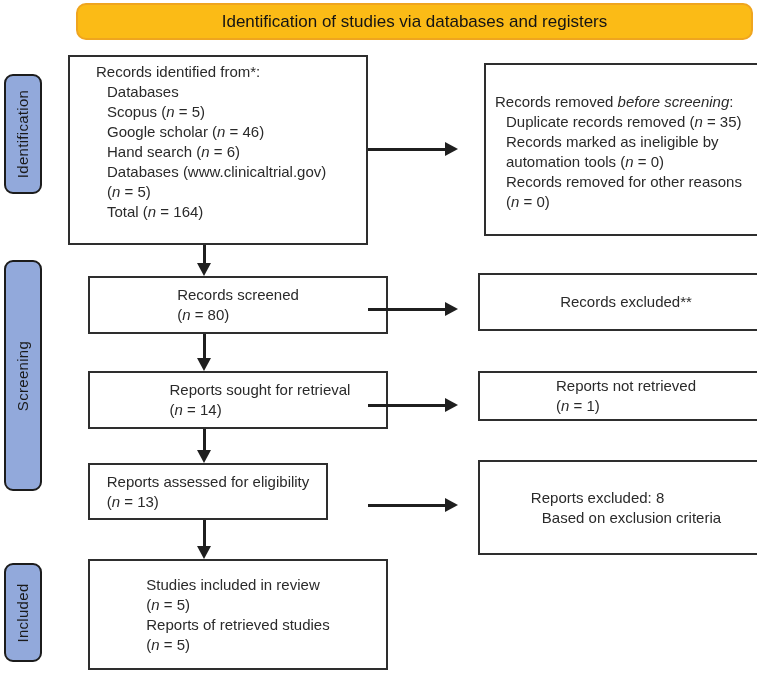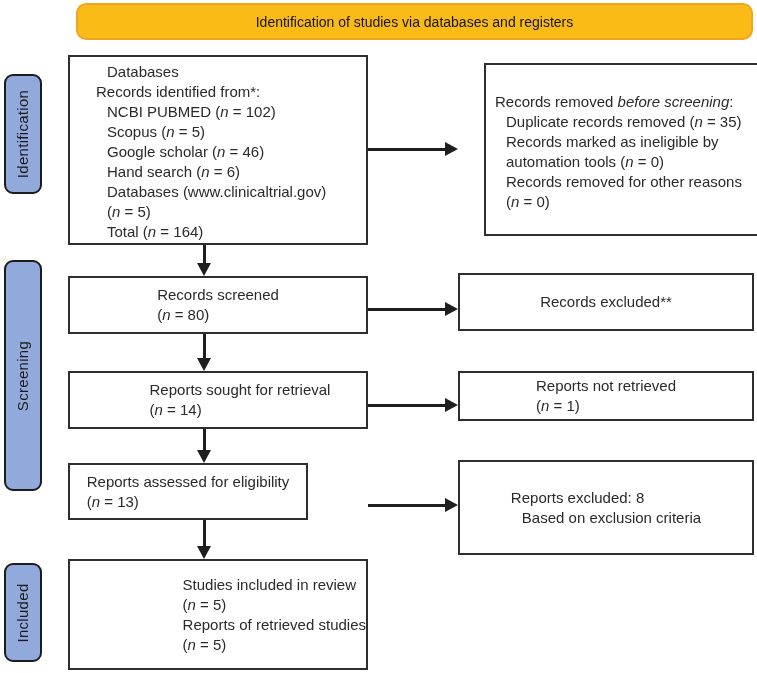--- a/index.html
+++ b/index.html
@@ -21,21 +21,21 @@
     line-height:20px;
     overflow:hidden;
   }
   .banner{
     position:absolute;left:76px;top:3px;width:677px;height:37px;
     background:var(--banner-fill);
     border:2px solid var(--banner-border);
     border-radius:10px;
     box-sizing:border-box;
     display:flex;align-items:center;justify-content:center;
-    color:#141414;font-size:14px;
+    color:#141414;font-size:17px;
   }
   .stage{
     position:absolute;left:4px;width:38px;
     background:var(--stage-fill);
     border:2px solid #1c1c1c;
     border-radius:9px;
     box-sizing:border-box;
   }
   .stage span{
     position:absolute;left:50%;top:50%;
@@ -43,29 +43,29 @@
     white-space:nowrap;color:#1b1b1b;font-size:15px;letter-spacing:.3px;
   }
   #stage-identification{top:74px;height:120px;}
   #stage-screening{top:260px;height:231px;}
   #stage-included{top:563px;height:99px;}
   .fbox{
     position:absolute;background:#fff;
     border:2px solid var(--box-border);
     box-sizing:border-box;
   }
-  .center{display:flex;align-items:center;justify-content:center;}
+  .center{display:flex;align-items:center;justify-content:center;margin-left:20px;}
   .ind{margin-left:11px;}
   i{font-style:italic;}
   
   #box-identified{left:68px;top:55px;width:300px;height:190px;padding:5px 8px 0 26px;}
   #box-screened{left:68px;top:276px;width:300px;height:58px;}
   #box-sought{left:68px;top:371px;width:300px;height:58px;padding-left:44px;}
   #box-assessed{left:68px;top:463px;width:240px;height:57px;}
-  #box-included{left:68px;top:559px;width:300px;height:111px;justify-content:flex-end;}
+  #box-included{left:68px;top:559px;width:300px;height:111px;}
   
   #box-removed{left:484px;top:63px;width:296px;height:173px;padding:27px 6px 0 9px;}
   #box-excluded{left:458px;top:273px;width:296px;height:58px;}
   #box-not-retrieved{left:458px;top:371px;width:296px;height:50px;}
   #box-reports-excluded{left:458px;top:460px;width:296px;height:95px;}
   
   .hline{position:absolute;height:2.5px;background:var(--arrow);}
   .vline{position:absolute;width:2.5px;background:var(--arrow);}
   .head-right{position:absolute;width:0;height:0;
     border-top:7px solid transparent;border-bottom:7px solid transparent;
@@ -87,23 +87,22 @@
     <span>Identification</span>
   </div>
   <div class="stage" id="stage-screening">
     <span>Screening</span>
   </div>
   <div class="stage" id="stage-included">
     <span>Included</span>
   </div>
 
   <div class="fbox" id="box-identified">
+      <div class="line">Records identified from*:</div>
       <div class="line ind">Databases</div>
-      <div class="line">Records identified from*:</div>
-      <div class="line ind">NCBI PUBMED (<i>n</i> = 102)</div>
       <div class="line ind">Scopus (<i>n</i> = 5)</div>
       <div class="line ind">Google scholar (<i>n</i> = 46)</div>
       <div class="line ind">Hand search (<i>n</i> = 6)</div>
       <div class="line ind">Databases (www.clinicaltrial.gov)</div>
       <div class="line ind">(<i>n</i> = 5)</div>
       <div class="line ind">Total (<i>n</i> = 164)</div>
     </div>
   <div class="fbox center" id="box-screened">
     <div>
         <div class="line">Records screened</div>

